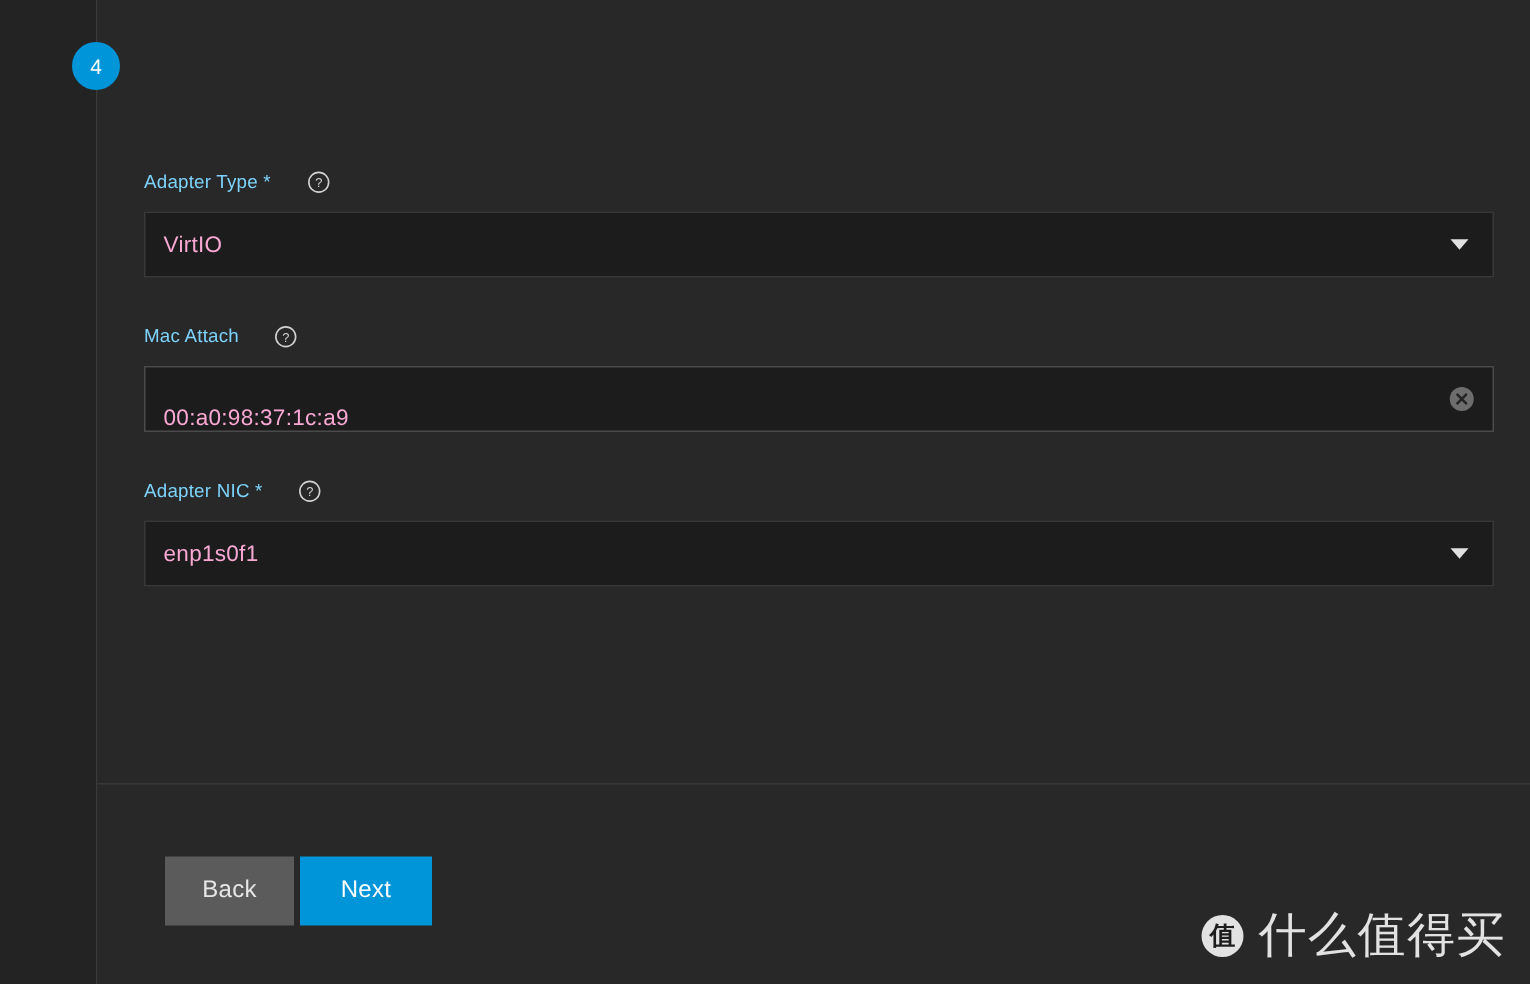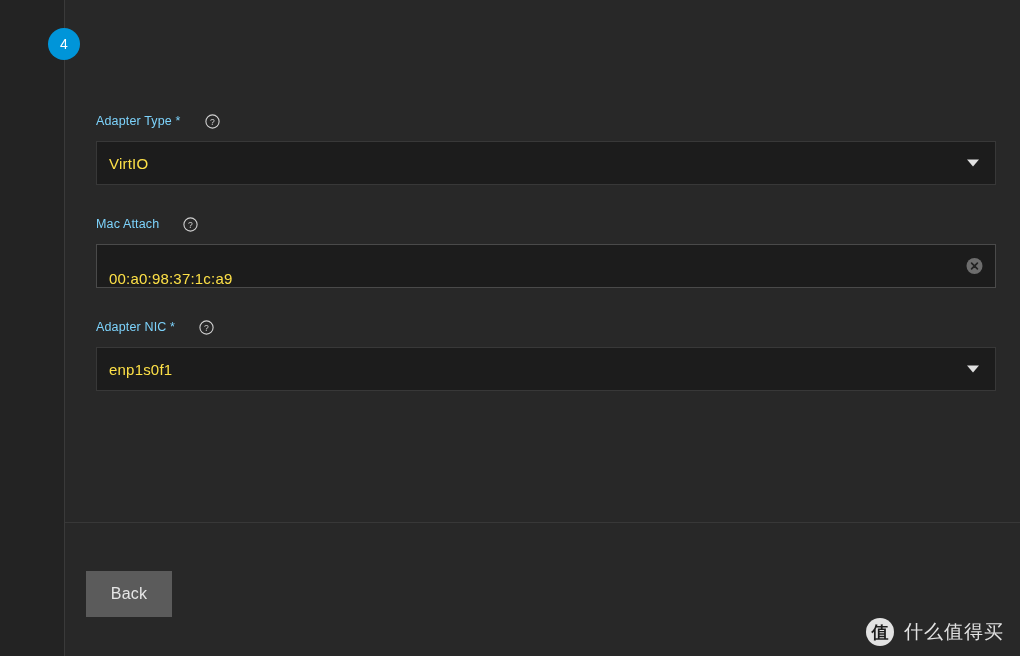--- a/index.html
+++ b/index.html
@@ -123,21 +123,21 @@
     box-sizing: border-box;
     display: flex;
     align-items: center;
   }
   .control.focused {
     border-color: #4a4a4a;
     align-items: flex-end;
   }
   .control-value {
     font-size: 15px;
-    color: #fde047;
+    color: #f9a8d4;
     padding-left: 12px;
     letter-spacing: 0.2px;
   }
   .caret {
     position: absolute;
     right: 16px;
     top: 50%;
     transform: translateY(-50%);
     width: 0;
     height: 0;
@@ -159,21 +159,21 @@
   .divider {
     position: absolute;
     left: 65px;
     top: 522px;
     width: 955px;
     height: 1px;
     background: #383838;
   }
   .footer {
     position: absolute;
-    left: 86px;
+    left: 110px;
     top: 571px;
     display: flex;
   }
   .btn {
     height: 46px;
     min-width: 86px;
     padding: 0 14px;
     border: none;
     font-size: 16px;
     font-family: "Liberation Sans", sans-serif;
@@ -208,21 +208,21 @@
     background: #f2f2f2;
     color: #1d1d1d;
     font-size: 17px;
     line-height: 28px;
     text-align: center;
     font-family: "DejaVu Sans", sans-serif;
     font-weight: bold;
   }
   .wm-text {
     margin-left: 10px;
-    font-size: 19px;
+    font-size: 32px;
     color: #f2f2f2;
     font-family: "DejaVu Sans", sans-serif;
     letter-spacing: 1px;
   }
 </style>
 </head>
 <body>
 
 <div class="wizard">
 
@@ -288,20 +288,21 @@
         <span class="caret"></span>
       </div>
     </div>
 
   </div>
 
   <div class="divider"></div>
 
   <div class="footer">
     <button class="btn btn-back">Back</button>
+    <button class="btn btn-next">Next</button>
   </div>
 
   <div class="watermark">
     <span class="wm-logo">值</span>
     <span class="wm-text">什么值得买</span>
   </div>
 
 </div>
 
 </body></html>

